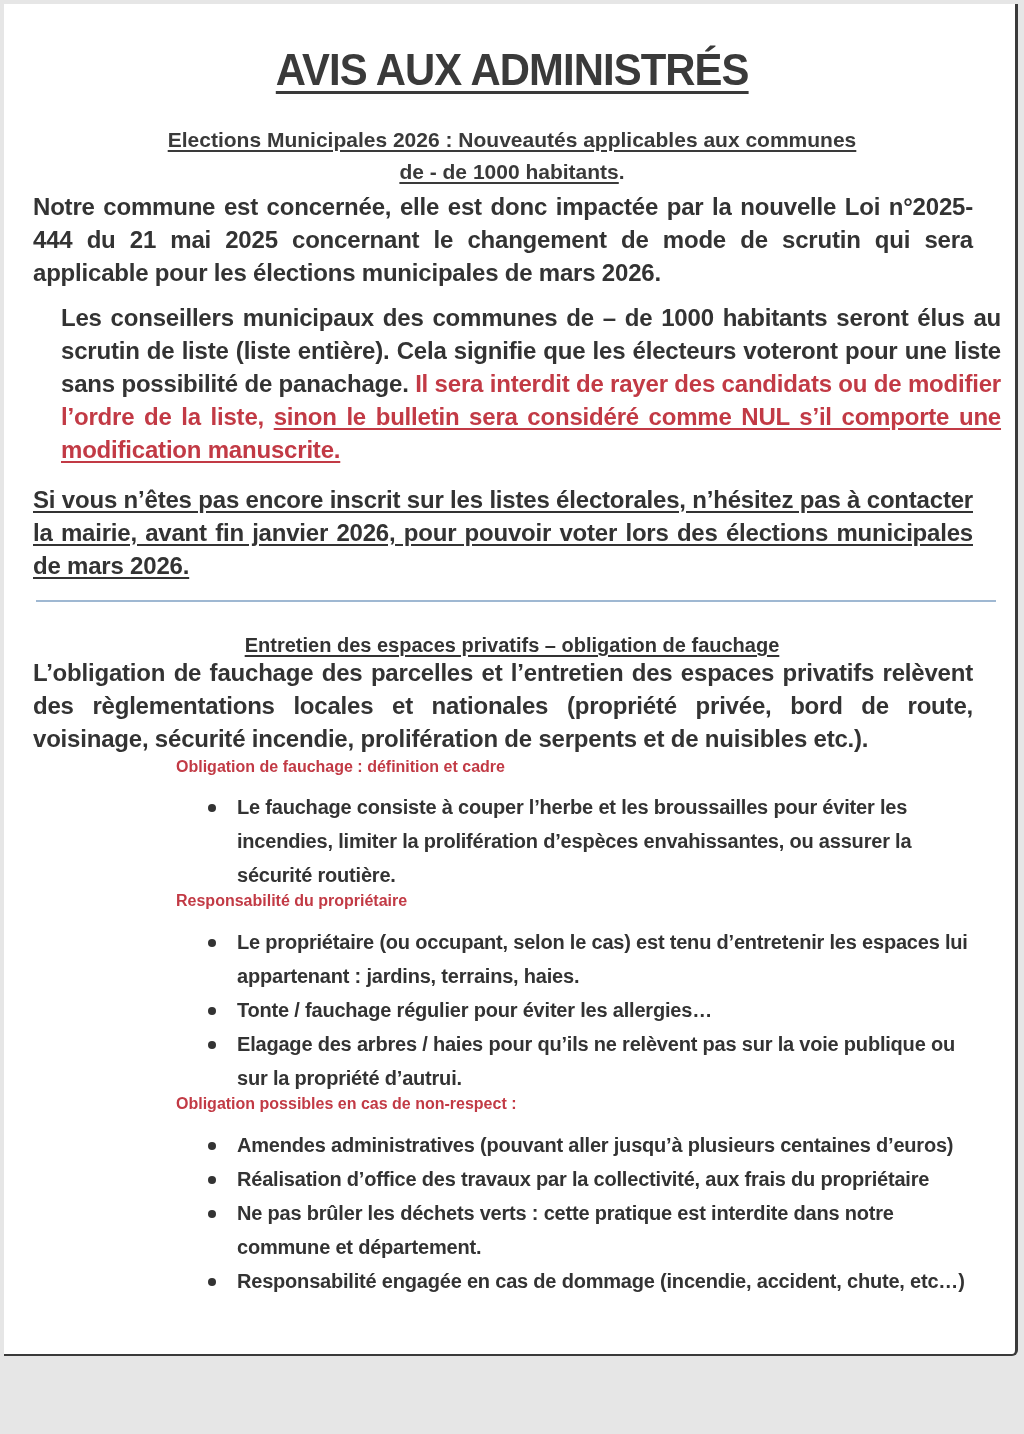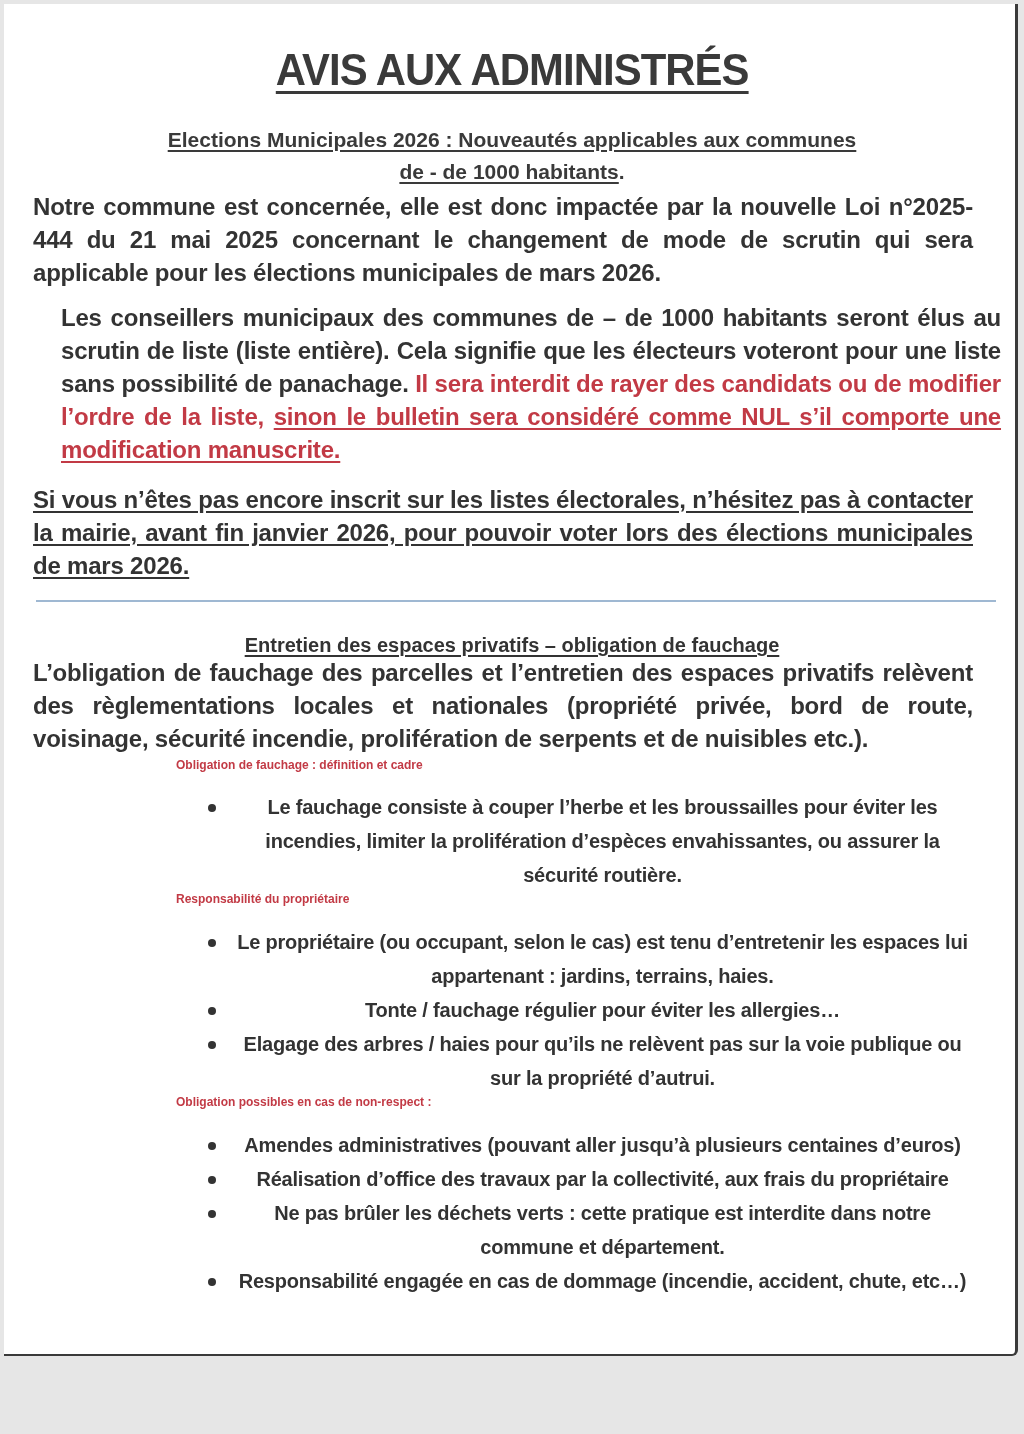--- a/index.html
+++ b/index.html
@@ -70,34 +70,34 @@
       text-align: center;
       font-size: 20px; font-weight: bold;
       color: #333;
       text-decoration: underline;
       text-underline-offset: 3px;
       margin-top: 10px;
     }
     .subhead {
       position: absolute;
       left: 172px;
-      font-size: 12px; font-weight: bold;
+      font-size: 16px; font-weight: bold;
       color: #c23a45;
     }
     .bullets {
       position: absolute;
       left: 204px; width: 760px;
       list-style: none;
       font-size: 20px;
       font-weight: bold;
       line-height: 34px;
       color: #333;
       letter-spacing: -0.2px;
     }
-    .bullets li { position: relative; padding-left: 29px; text-align: center; }
+    .bullets li { position: relative; padding-left: 29px; }
     .bullets li .dot {
       position: absolute; left: 0; top: 14px;
       width: 8px; height: 8px; border-radius: 50%;
       background: #333;
     }
   </style>
 </head>
 <body>
 
 <div class="page">

